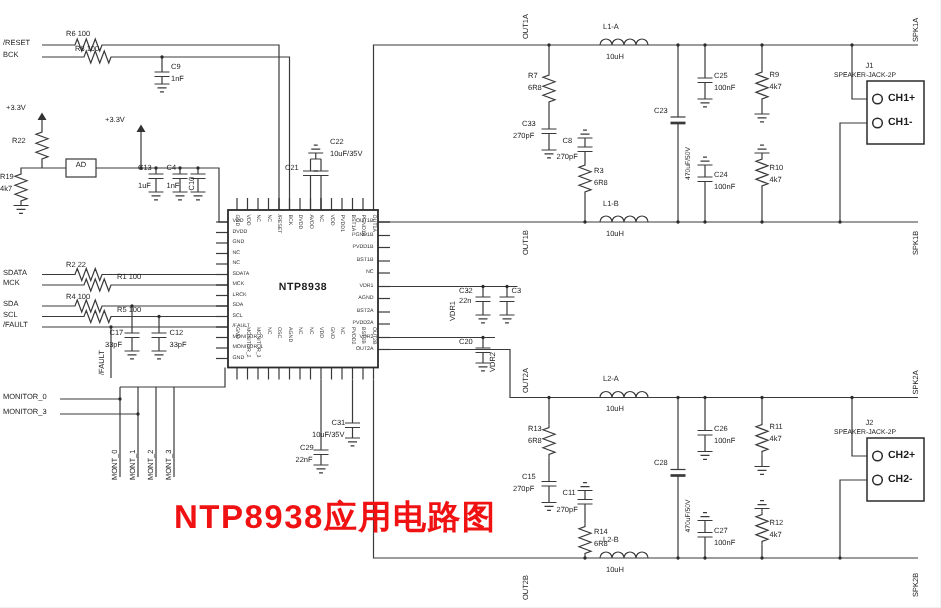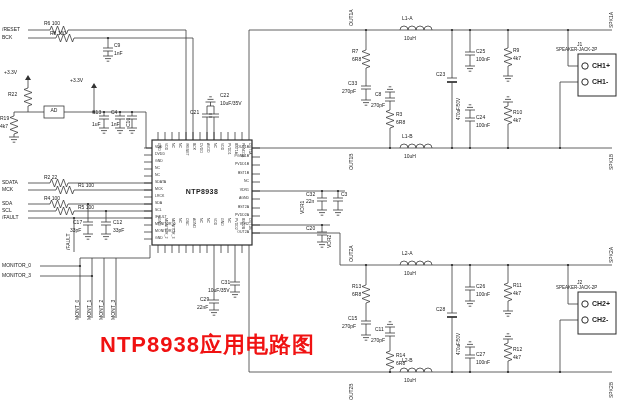--- a/index.html
+++ b/index.html
@@ -362,21 +362,21 @@
 
 <span class="lb" style="left:577px;top:42px">J1</span>
 <span class="lb tiny" style="left:556px;top:48px">SPEAKER-JACK-2P</span>
 <span class="lb chlbl" style="left:592px;top:62px">CH1+</span>
 <span class="lb chlbl" style="left:592px;top:78px">CH1-</span>
 <span class="lb" style="left:577px;top:280px">J2</span>
 <span class="lb tiny" style="left:556px;top:286px">SPEAKER-JACK-2P</span>
 <span class="lb chlbl" style="left:592px;top:300px">CH2+</span>
 <span class="lb chlbl" style="left:592px;top:316px">CH2-</span>
 
-<span class="cap-txt" style="left: 100px; top: 332px; color: rgb(240, 18, 18);">NTP8938应用电路图</span>
+<span class="cap-txt" style="left: 116px; top: 332px; color: rgb(240, 18, 18);">NTP8938应用电路图</span>
 
 <div id="pin-layer">
       <span class="pin pv" style="left: 156px; top: 143px;">GND</span>
       <span class="pin pv" style="left: 163px; top: 143px;">VDD</span>
       <span class="pin pv" style="left: 170px; top: 143px;">NC</span>
       <span class="pin pv" style="left: 177px; top: 143px;">NC</span>
       <span class="pin pv" style="left: 184px; top: 143px;">/RESET</span>
       <span class="pin pv" style="left: 191px; top: 143px;">BCK</span>
       <span class="pin pv" style="left: 198px; top: 143px;">DVDD</span>
       <span class="pin pv" style="left: 205px; top: 143px;">AVDD</span>

